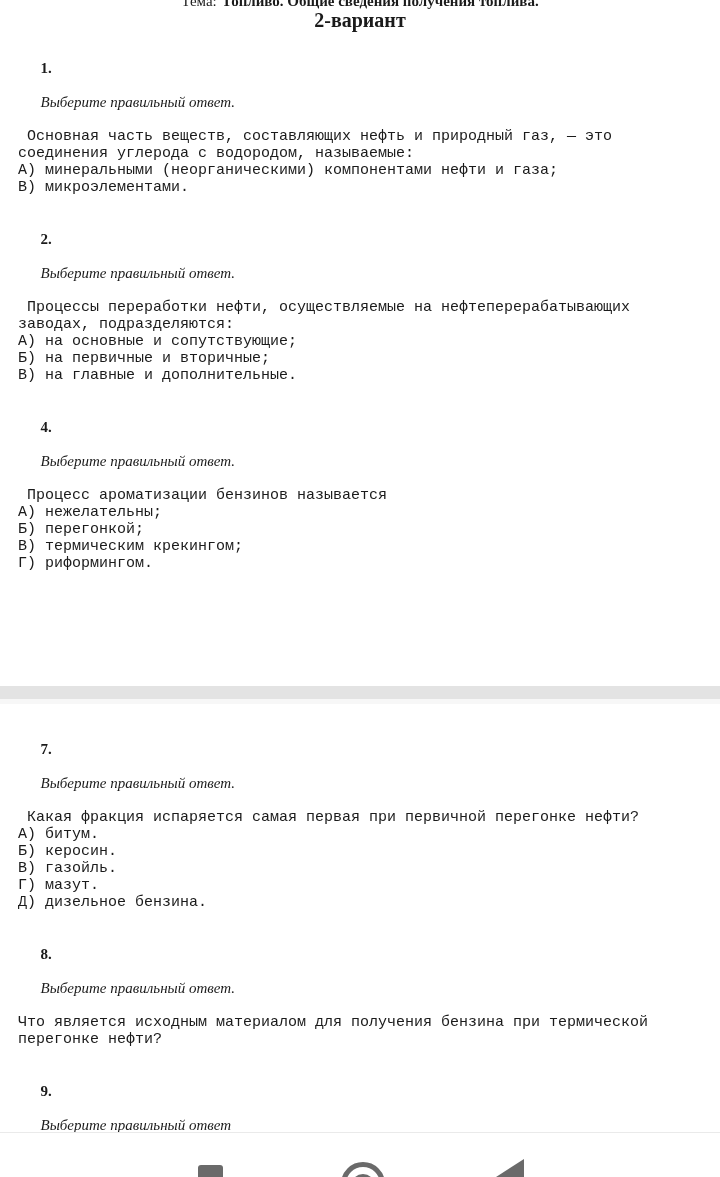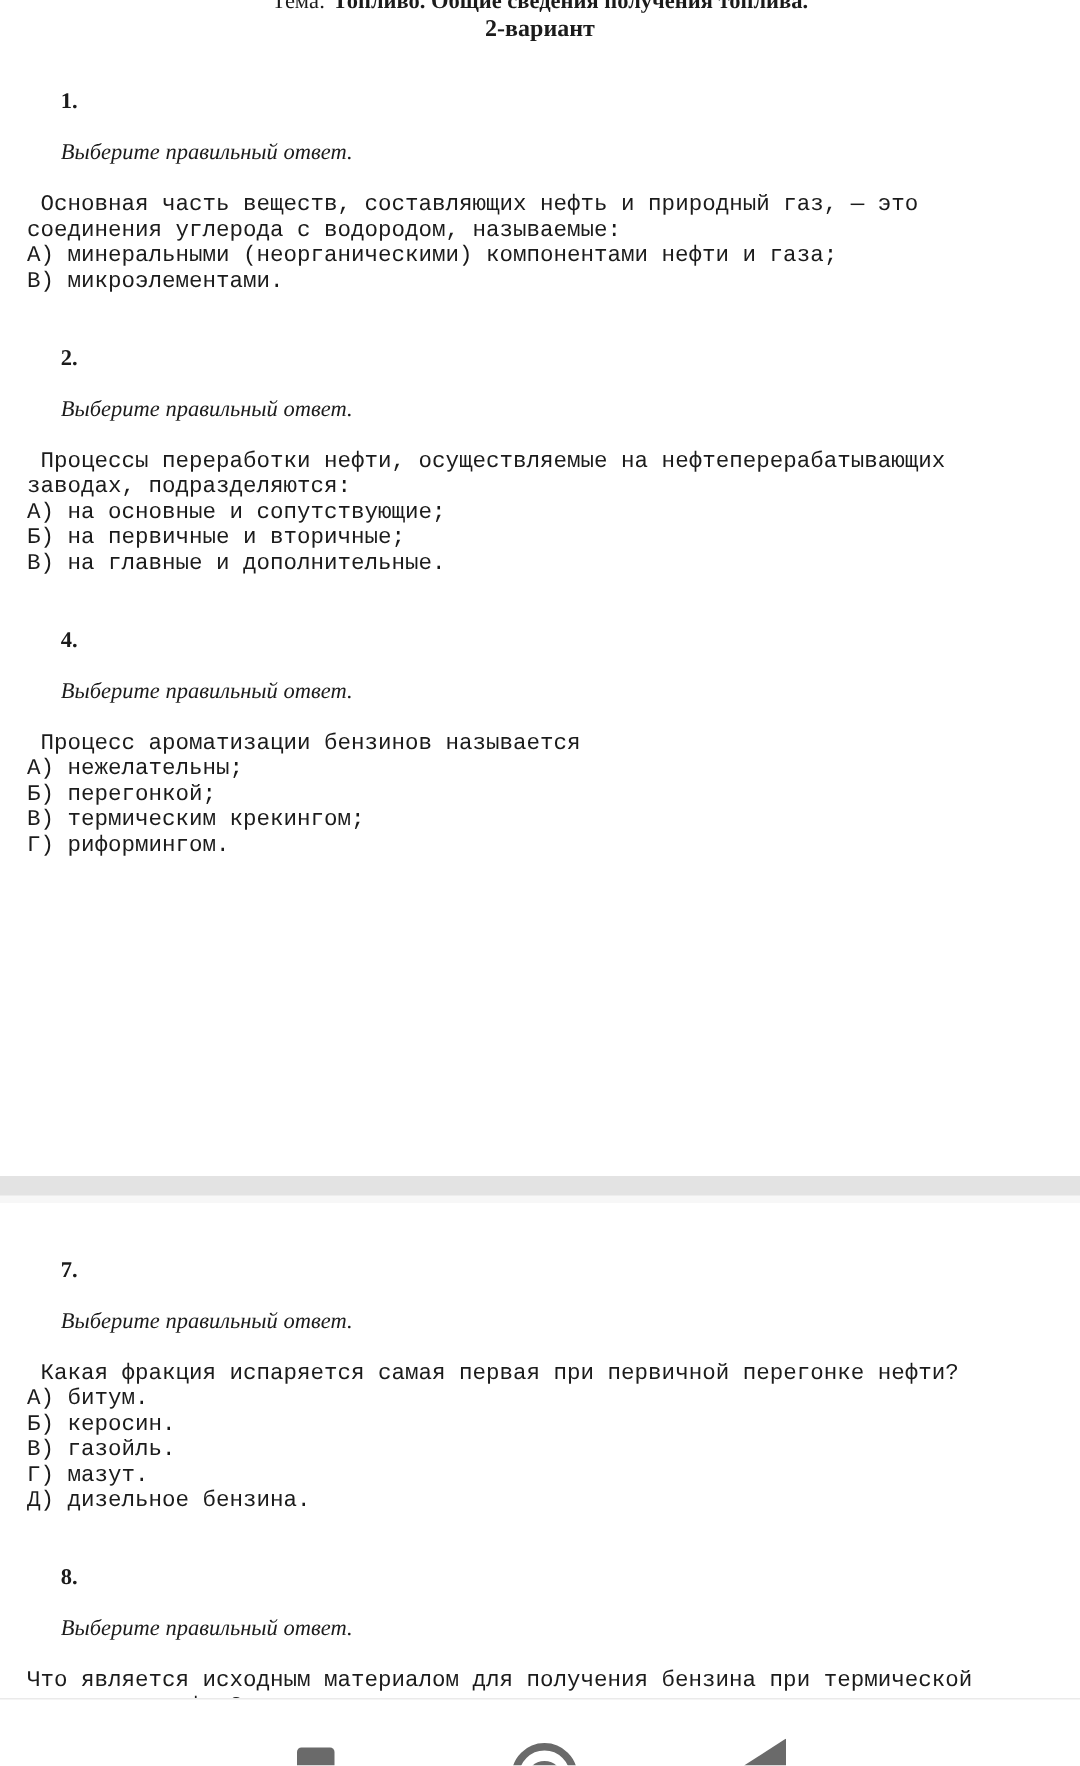--- a/index.html
+++ b/index.html
@@ -9,41 +9,41 @@
     height: 1177px;
     overflow: hidden;
     background: #ffffff;
     font-family: "Liberation Serif", "DejaVu Serif", serif;
     font-size: 15px;
     line-height: 17px;
     color: #1b1b1b;
   }
   .doc-page { background: #ffffff; }
   .page1 {
-    height: 784px;
+    height: 686px;
     overflow: hidden;
     padding: 0 18px;
     box-sizing: border-box;
   }
   .page2 {
     padding: 20px 18px 0 18px;
     box-sizing: border-box;
   }
   .doc-title {
     margin-top: -7px;           
     text-align: center;
     white-space: nowrap;
     font-size: 15px;
   }
   .doc-title .t-prefix { font-weight: normal; margin-right: 5px; }
   .doc-title .t-main   { font-weight: bold; }
   .doc-variant {
     text-align: center;
     font-weight: bold;
-    font-size: 16px;
+    font-size: 20px;
     line-height: 18px;
     margin: 1px 0 14px 0;
   }
   .question { margin-bottom: 18px; }
   .q-header { white-space: pre-wrap; }
   .q-num   { font-weight: bold; }
   .q-instr { font-style: italic; }
   .q-text, .option-line { white-space: pre-wrap; font-family: Liberation Mono, monospace; }
   .page-gap {
     height: 13px;

